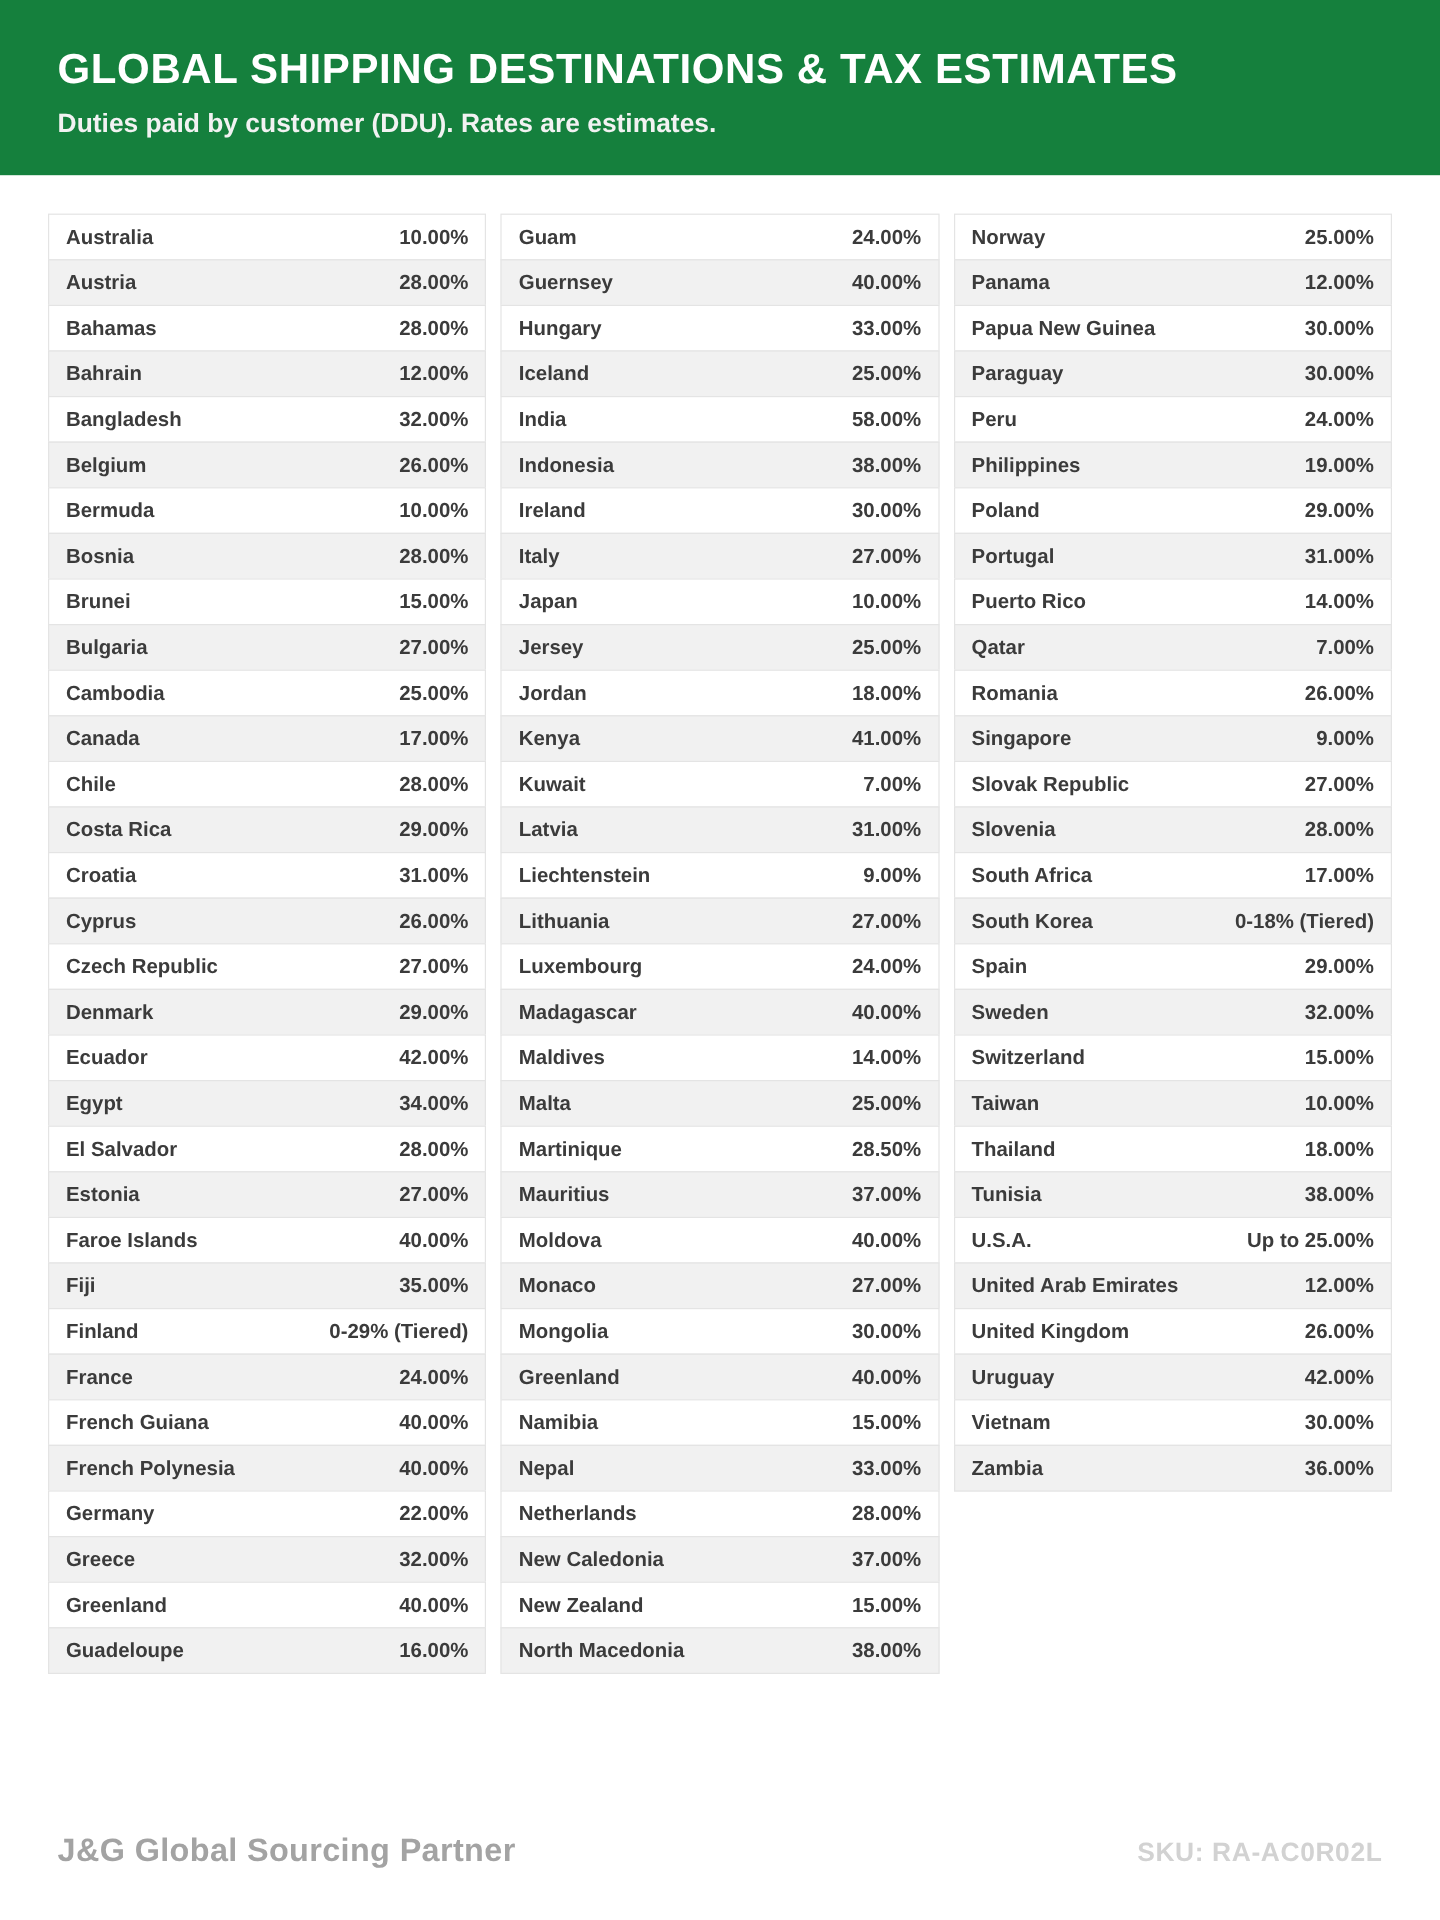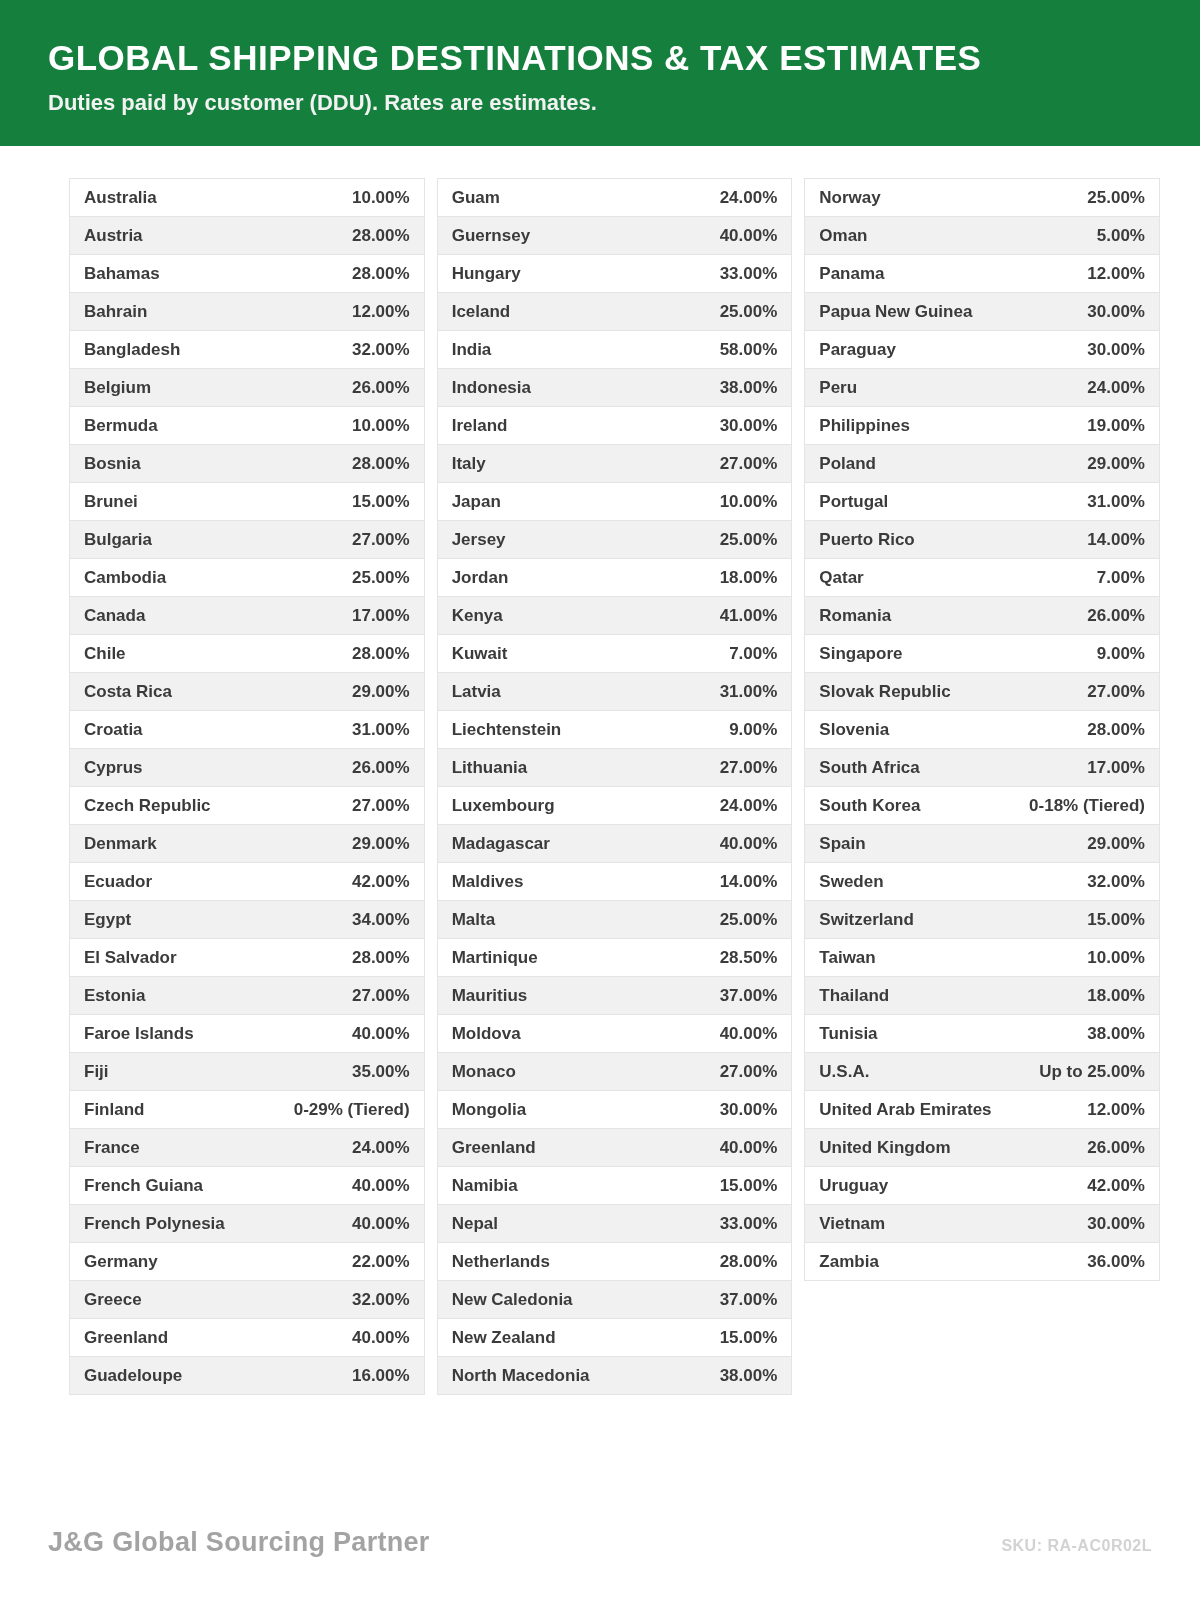--- a/index.html
+++ b/index.html
@@ -33,21 +33,20 @@
   }
   .main {
     flex: 1 1 auto;
     padding: 32px 40px 0 40px;
   }
   .columns {
     display: grid;
     grid-template-columns: repeat(3, 1fr);
     column-gap: 12px;
     align-items: start;
-    margin-left: 29px;
   }
   .col { width: 100%; }
   .row {
     display: flex;
     justify-content: space-between;
     align-items: center;
     height: 39px;
     padding: 0 14px;
     border: 1px solid #e4e4e4;
     background: #ffffff;
@@ -72,21 +71,21 @@
     align-items: baseline;
     padding: 0 48px 42px 48px;
   }
   .footer .brand {
     font-size: 27px;
     font-weight: 700;
     color: #a3a3a3;
     letter-spacing: 0.3px;
   }
   .footer .sku {
-    font-size: 16px;
+    font-size: 22px;
     font-weight: 700;
     color: #d2d2d2;
     letter-spacing: 0.5px;
   }
 </style>
 </head>
 <body>
 
 <div class="header">
   <h1>GLOBAL SHIPPING DESTINATIONS &amp; TAX ESTIMATES</h1>
@@ -354,24 +353,20 @@
           <span class="country">North Macedonia</span>
           <span class="rate">38.00%</span>
         </div>
       </div>
     <div class="col">
         <div class="row">
           <span class="country">Norway</span>
           <span class="rate">25.00%</span>
         </div>
         <div class="row">
-          <span class="country">Oman</span>
-          <span class="rate">5.00%</span>
-        </div>
-        <div class="row">
           <span class="country">Panama</span>
           <span class="rate">12.00%</span>
         </div>
         <div class="row">
           <span class="country">Papua New Guinea</span>
           <span class="rate">30.00%</span>
         </div>
         <div class="row">
           <span class="country">Paraguay</span>
           <span class="rate">30.00%</span>

